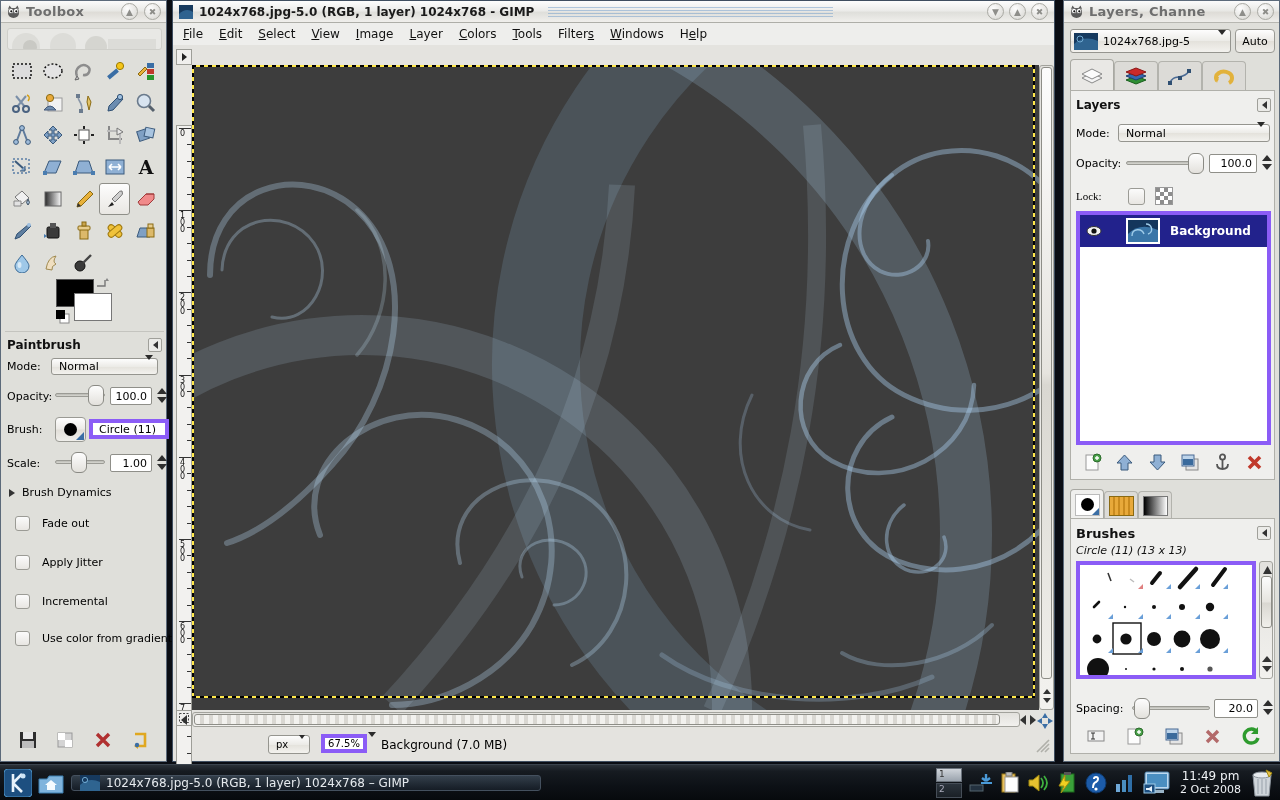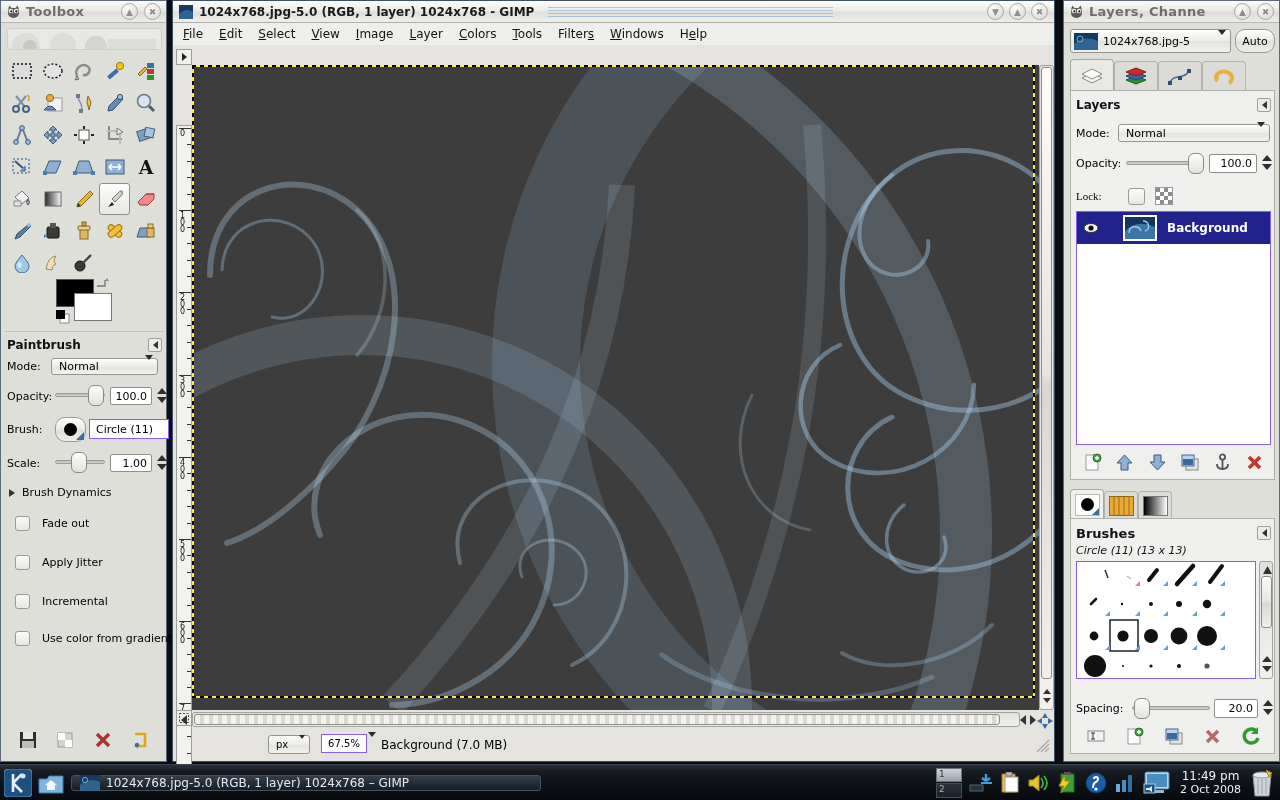--- a/index.html
+++ b/index.html
@@ -5,24 +5,24 @@
   * { box-sizing: border-box; margin:0; padding:0; }
   html,body { width:1280px; height:800px; overflow:hidden; }
   body {
     font-family: "DejaVu Sans", "Liberation Sans", sans-serif;
     font-size: 11px;
     background:#0a0d14;
     position:relative;
     -webkit-font-smoothing:none;
   }
   .abs { position:absolute; }
-  .sunken { border:1px solid #8b5cf6; background:#fff; }
+  .sunken { border:4px solid #8b5cf6; background:#fff; }
   .btnface {
     background:linear-gradient(180deg,#fefefe 0%,#eceae6 48%,#e2dfd9 52%,#efeeea 100%);
-    border:1px solid #9a9a94; border-radius:10px;
+    border:1px solid #9a9a94; border-radius:4px;
   }
   .entry {
     background:#fff; border:1px solid #8f8f89; border-radius:2px;
     font-size:11px; color:#000; text-align:right;
     display:flex; align-items:center; justify-content:flex-end;
     padding-right:4px;
   }
   .lbl { color:#000; font-size:11px; white-space:nowrap; }
   .combo {
     background:linear-gradient(180deg,#fdfdfd 0%,#ecebe7 50%,#e4e2dc 52%,#f3f2ee 100%);

